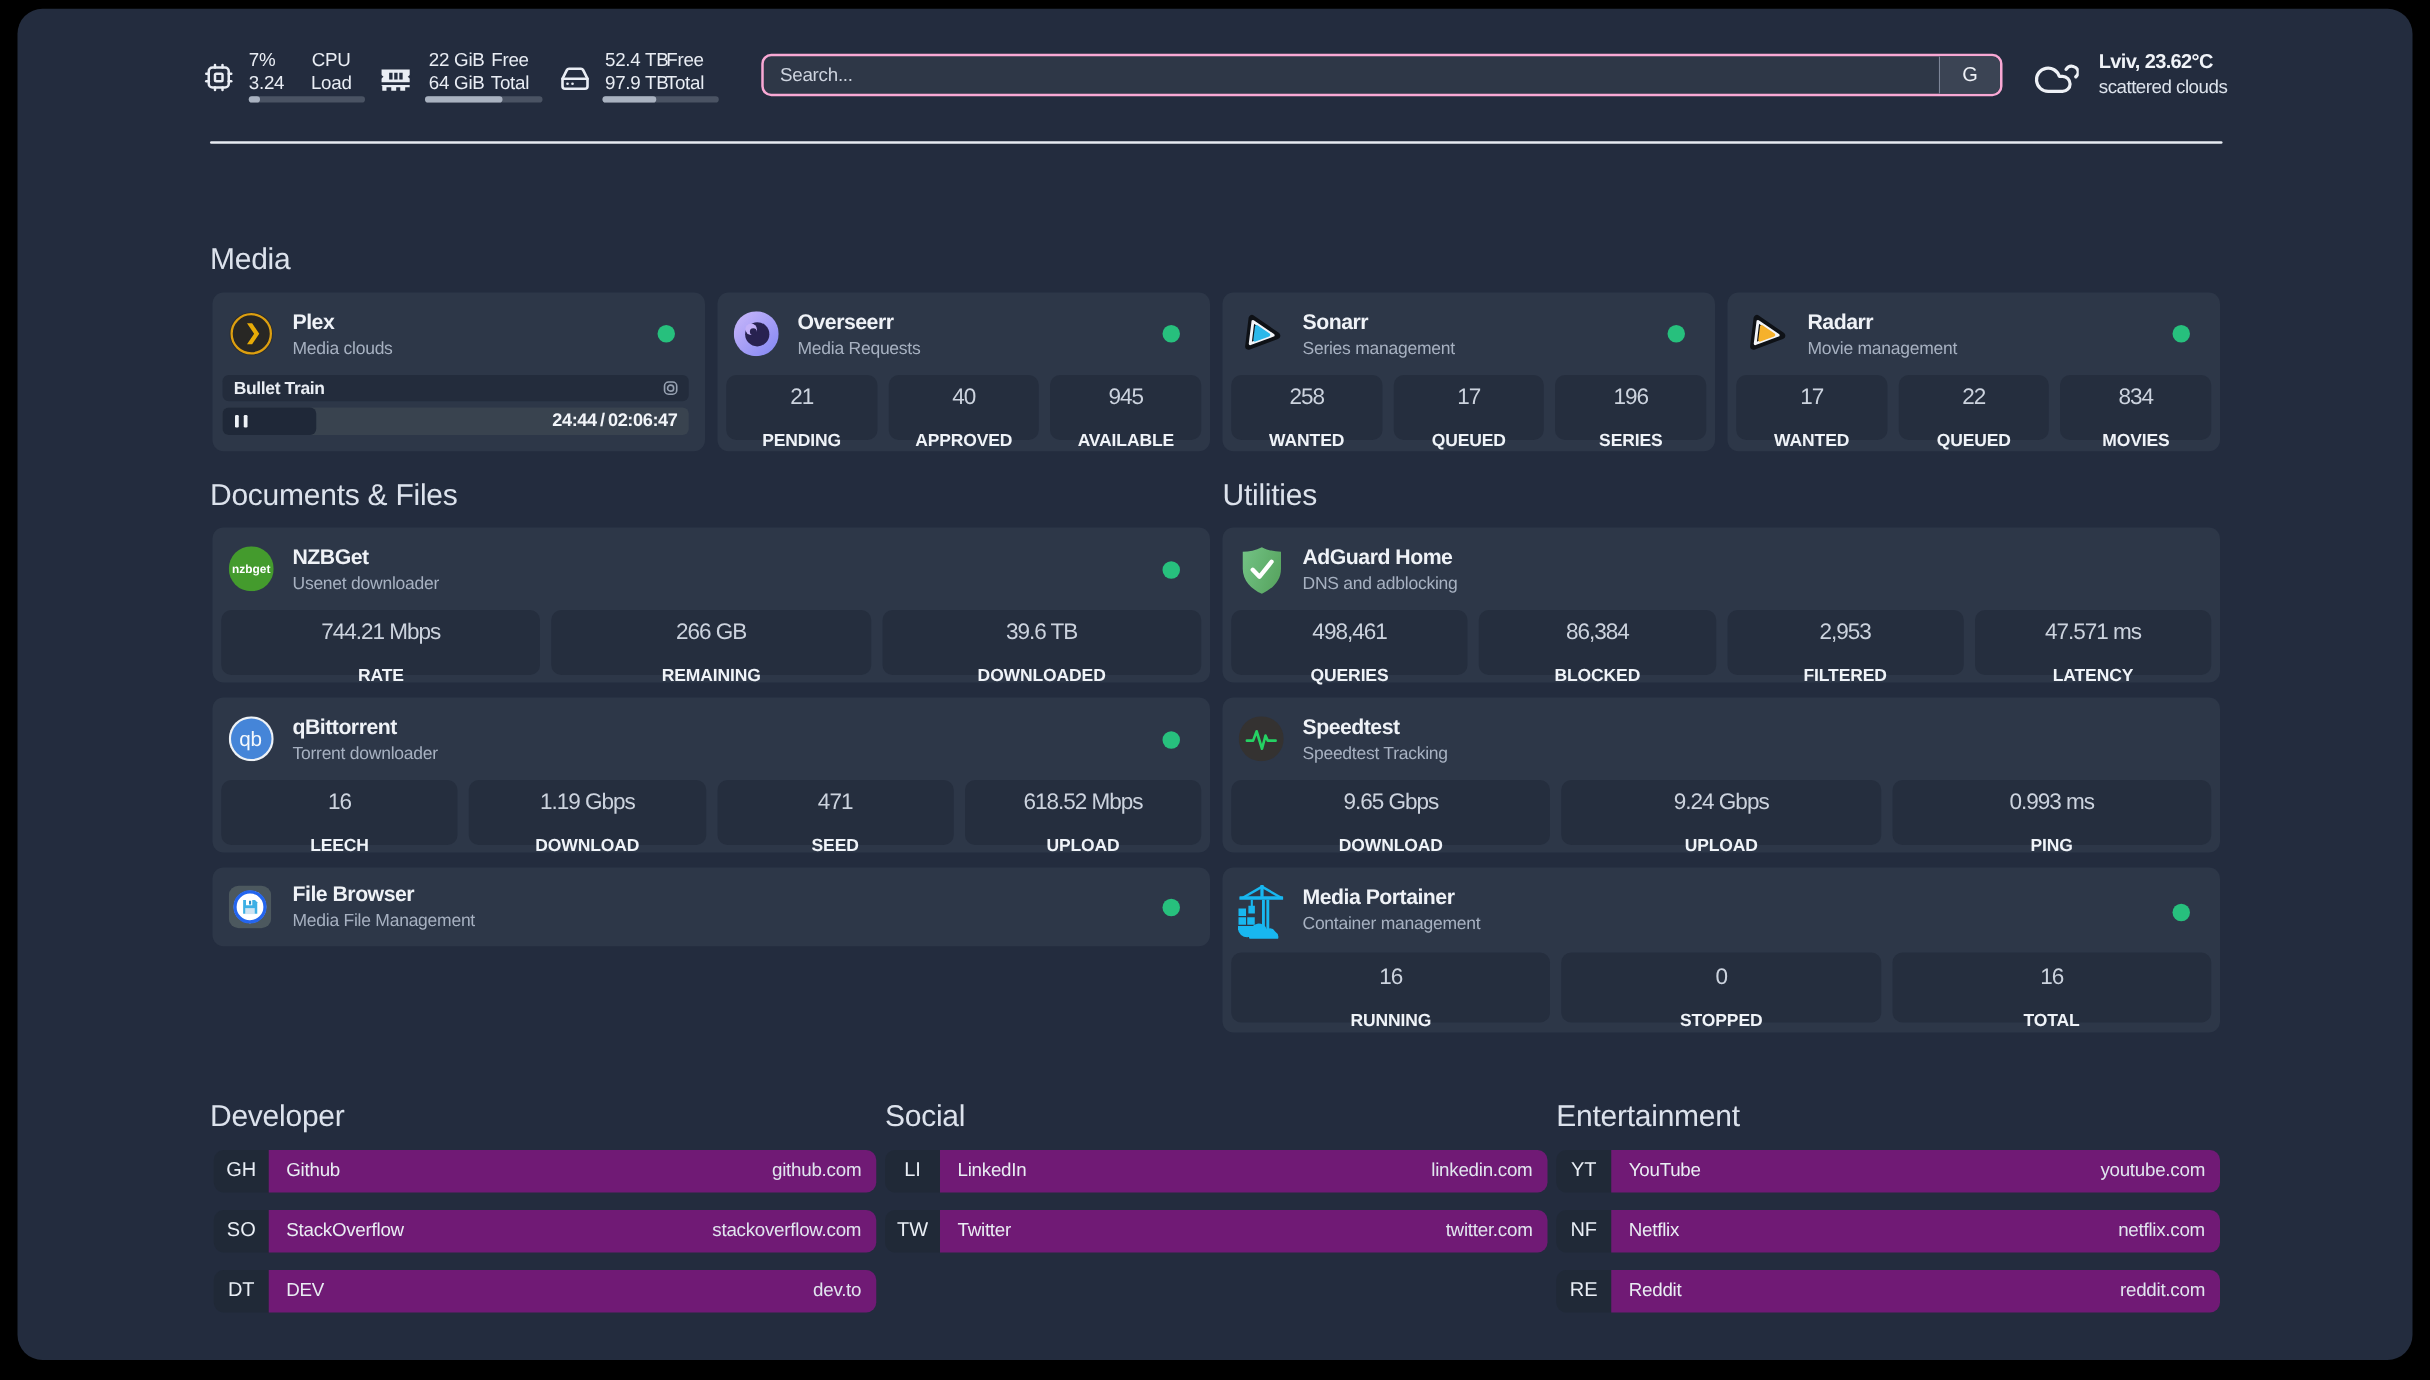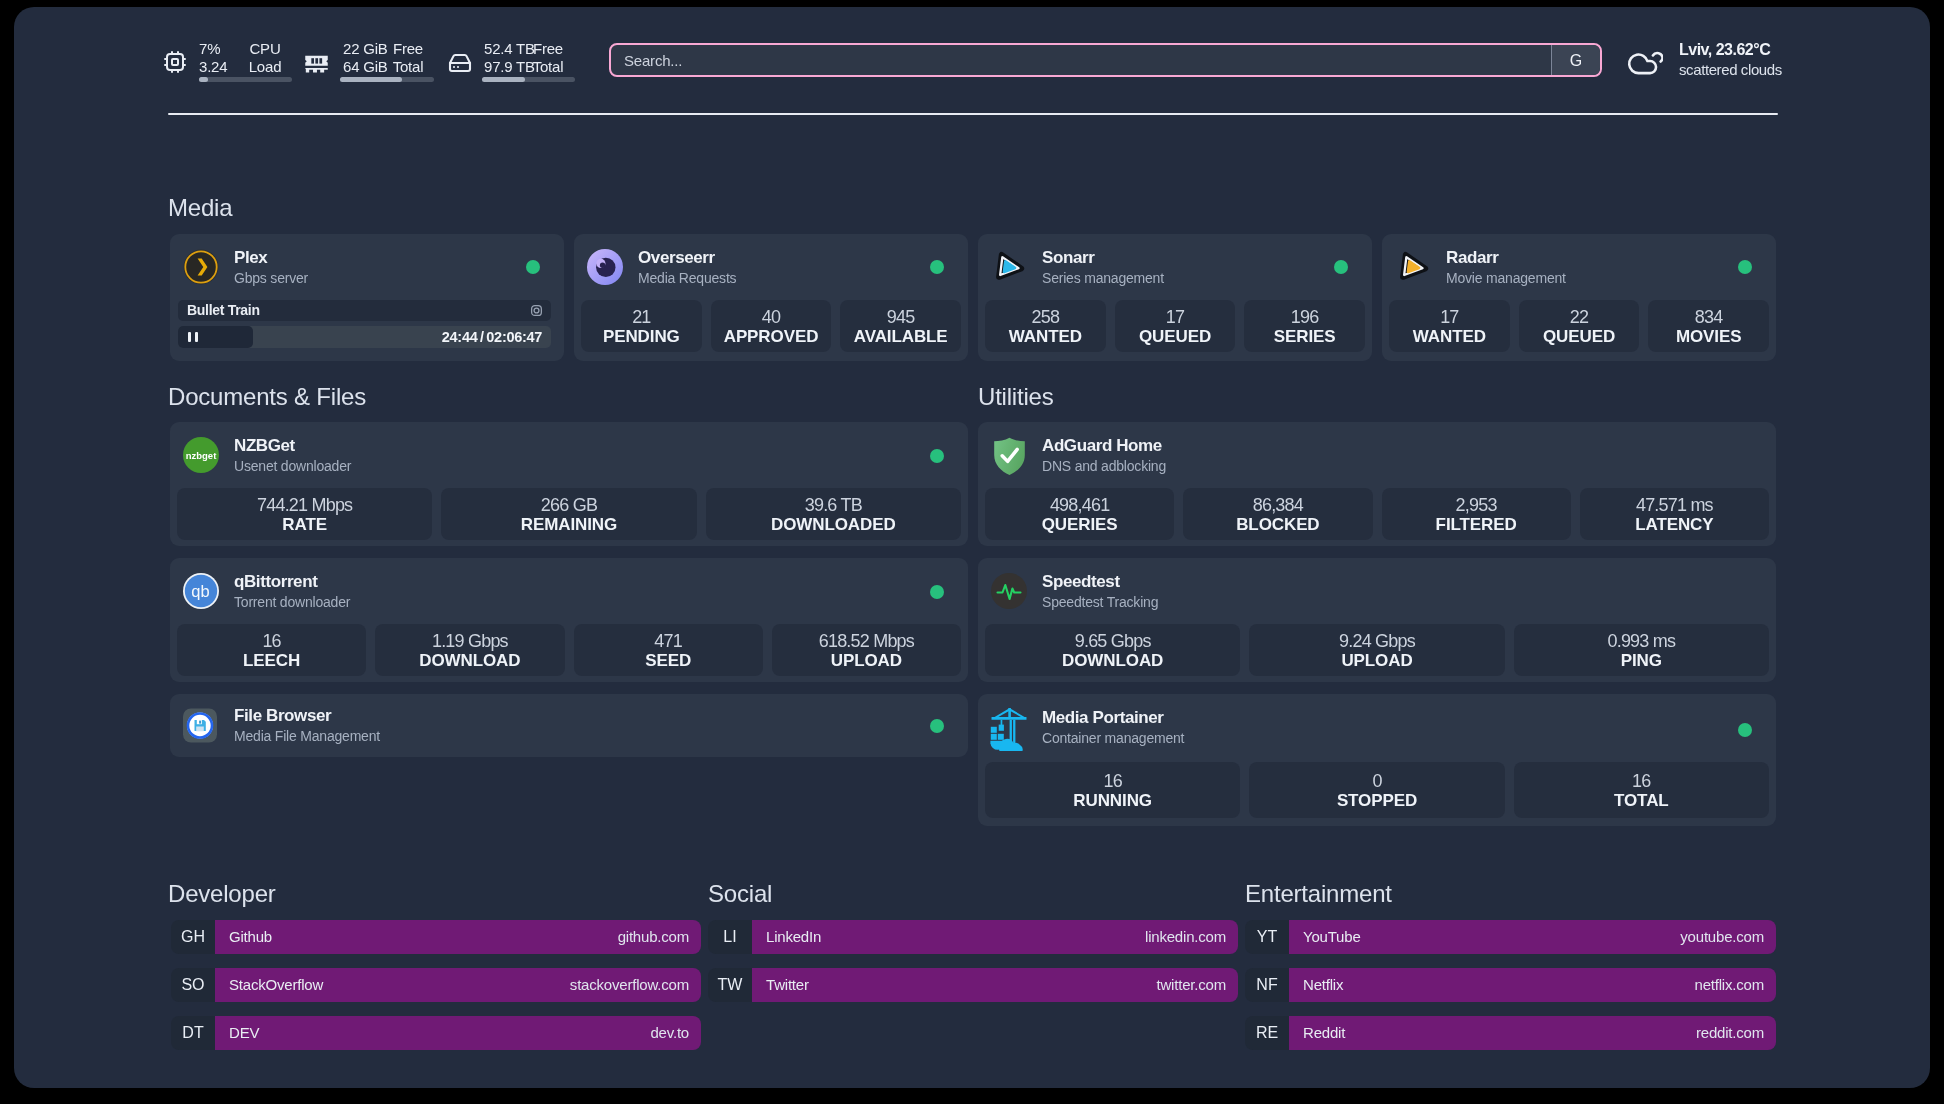--- a/index.html
+++ b/index.html
@@ -29,21 +29,21 @@
 .card { position:absolute; background:#2d3748; border-radius:9px; }
 .card .cicon { position:absolute; left:13px; top:15px; width:36px; height:36px; }
 .card .ctitle { position:absolute; left:64px; top:13px; font-size:17px; font-weight:bold;
   color:#eff2f7; letter-spacing:-0.4px; line-height:22px; }
 .card .csub { position:absolute; left:64px; top:35px; font-size:14px; color:#a7b1c1;
   letter-spacing:-0.2px; line-height:19px; }
 .dot { position:absolute; width:14px; height:14px; border-radius:50%; background:#27c07d; }
 .statrow { position:absolute; left:7px; right:7px; top:66px; height:52px; display:flex; gap:9px; }
 .stat { flex:1; background:#252e3e; border-radius:8px; text-align:center; padding-top:4px; }
 .stat .v { font-size:18px; line-height:26px; color:#ccd3de; letter-spacing:-0.8px; }
-.stat .l { font-size:17px; line-height:13px; margin-top:0; font-weight:bold; color:#eff3f8; letter-spacing:-0.1px;}
+.stat .l { font-size:14px; line-height:13px; margin-top:16px; font-weight:bold; color:#eff3f8; letter-spacing:-0.1px;}
 
 #bullet { position:absolute; left:8px; right:13px; top:66px; height:21px; background:#232c3c;
   border-radius:5px; }
 #bullet .bt { position:absolute; left:9px; top:0; line-height:21px; font-size:14px; font-weight:bold;
   color:#e9edf3; letter-spacing:-0.3px; }
 #pbar { position:absolute; left:8px; right:13px; top:92px; height:22px; background:#39434f;
   border-radius:5px; }
 #pbar .fill { position:absolute; left:0; top:0; bottom:0; width:20%; background:#1f2838; border-radius:5px; }
 #pbar .time { position:absolute; right:9px; top:0; line-height:22px; font-size:14.5px; font-weight:bold;
   color:#f2f5f9; letter-spacing:-0.3px;text-align:center; }
@@ -126,21 +126,21 @@
 <div class="sect" style="left:1245px;top:880px">Entertainment</div>
 
 <div class="card" style="left:170px;top:234px;width:394px;height:127px">
   <svg class="cicon" viewBox="0 0 36 36">
       <circle cx="18" cy="18" r="17.4" fill="#28272494"></circle>
       <circle cx="18" cy="18" r="16.6" fill="#282724"></circle>
       <circle cx="18" cy="18" r="15.7" fill="none" stroke="#dd9f10" stroke-width="1.8"></circle>
       <path d="M14.6 9.6 h4.1 l5.7 8.4 -5.7 8.4 h-4.1 l5.7 -8.4 z" fill="#e7ab07"></path>
     </svg>
   <div class="ctitle">Plex</div>
-    <div class="csub">Gbps server</div>
+    <div class="csub">Media clouds</div>
   <div class="dot" style="right:24px;top:26px"></div>
   <div id="bullet">
       <span class="bt">Bullet Train</span>
     <svg style="position:absolute;right:8px;top:4px" width="13" height="13" viewBox="0 0 24 24" fill="none" stroke="#97a1b1" stroke-width="2.4">
         <rect x="3" y="3" width="18" height="18" rx="6"></rect>
         <circle cx="12" cy="12" r="4.5"></circle>
       </svg>
   </div>
   <div id="pbar">
       <div class="fill"></div>

